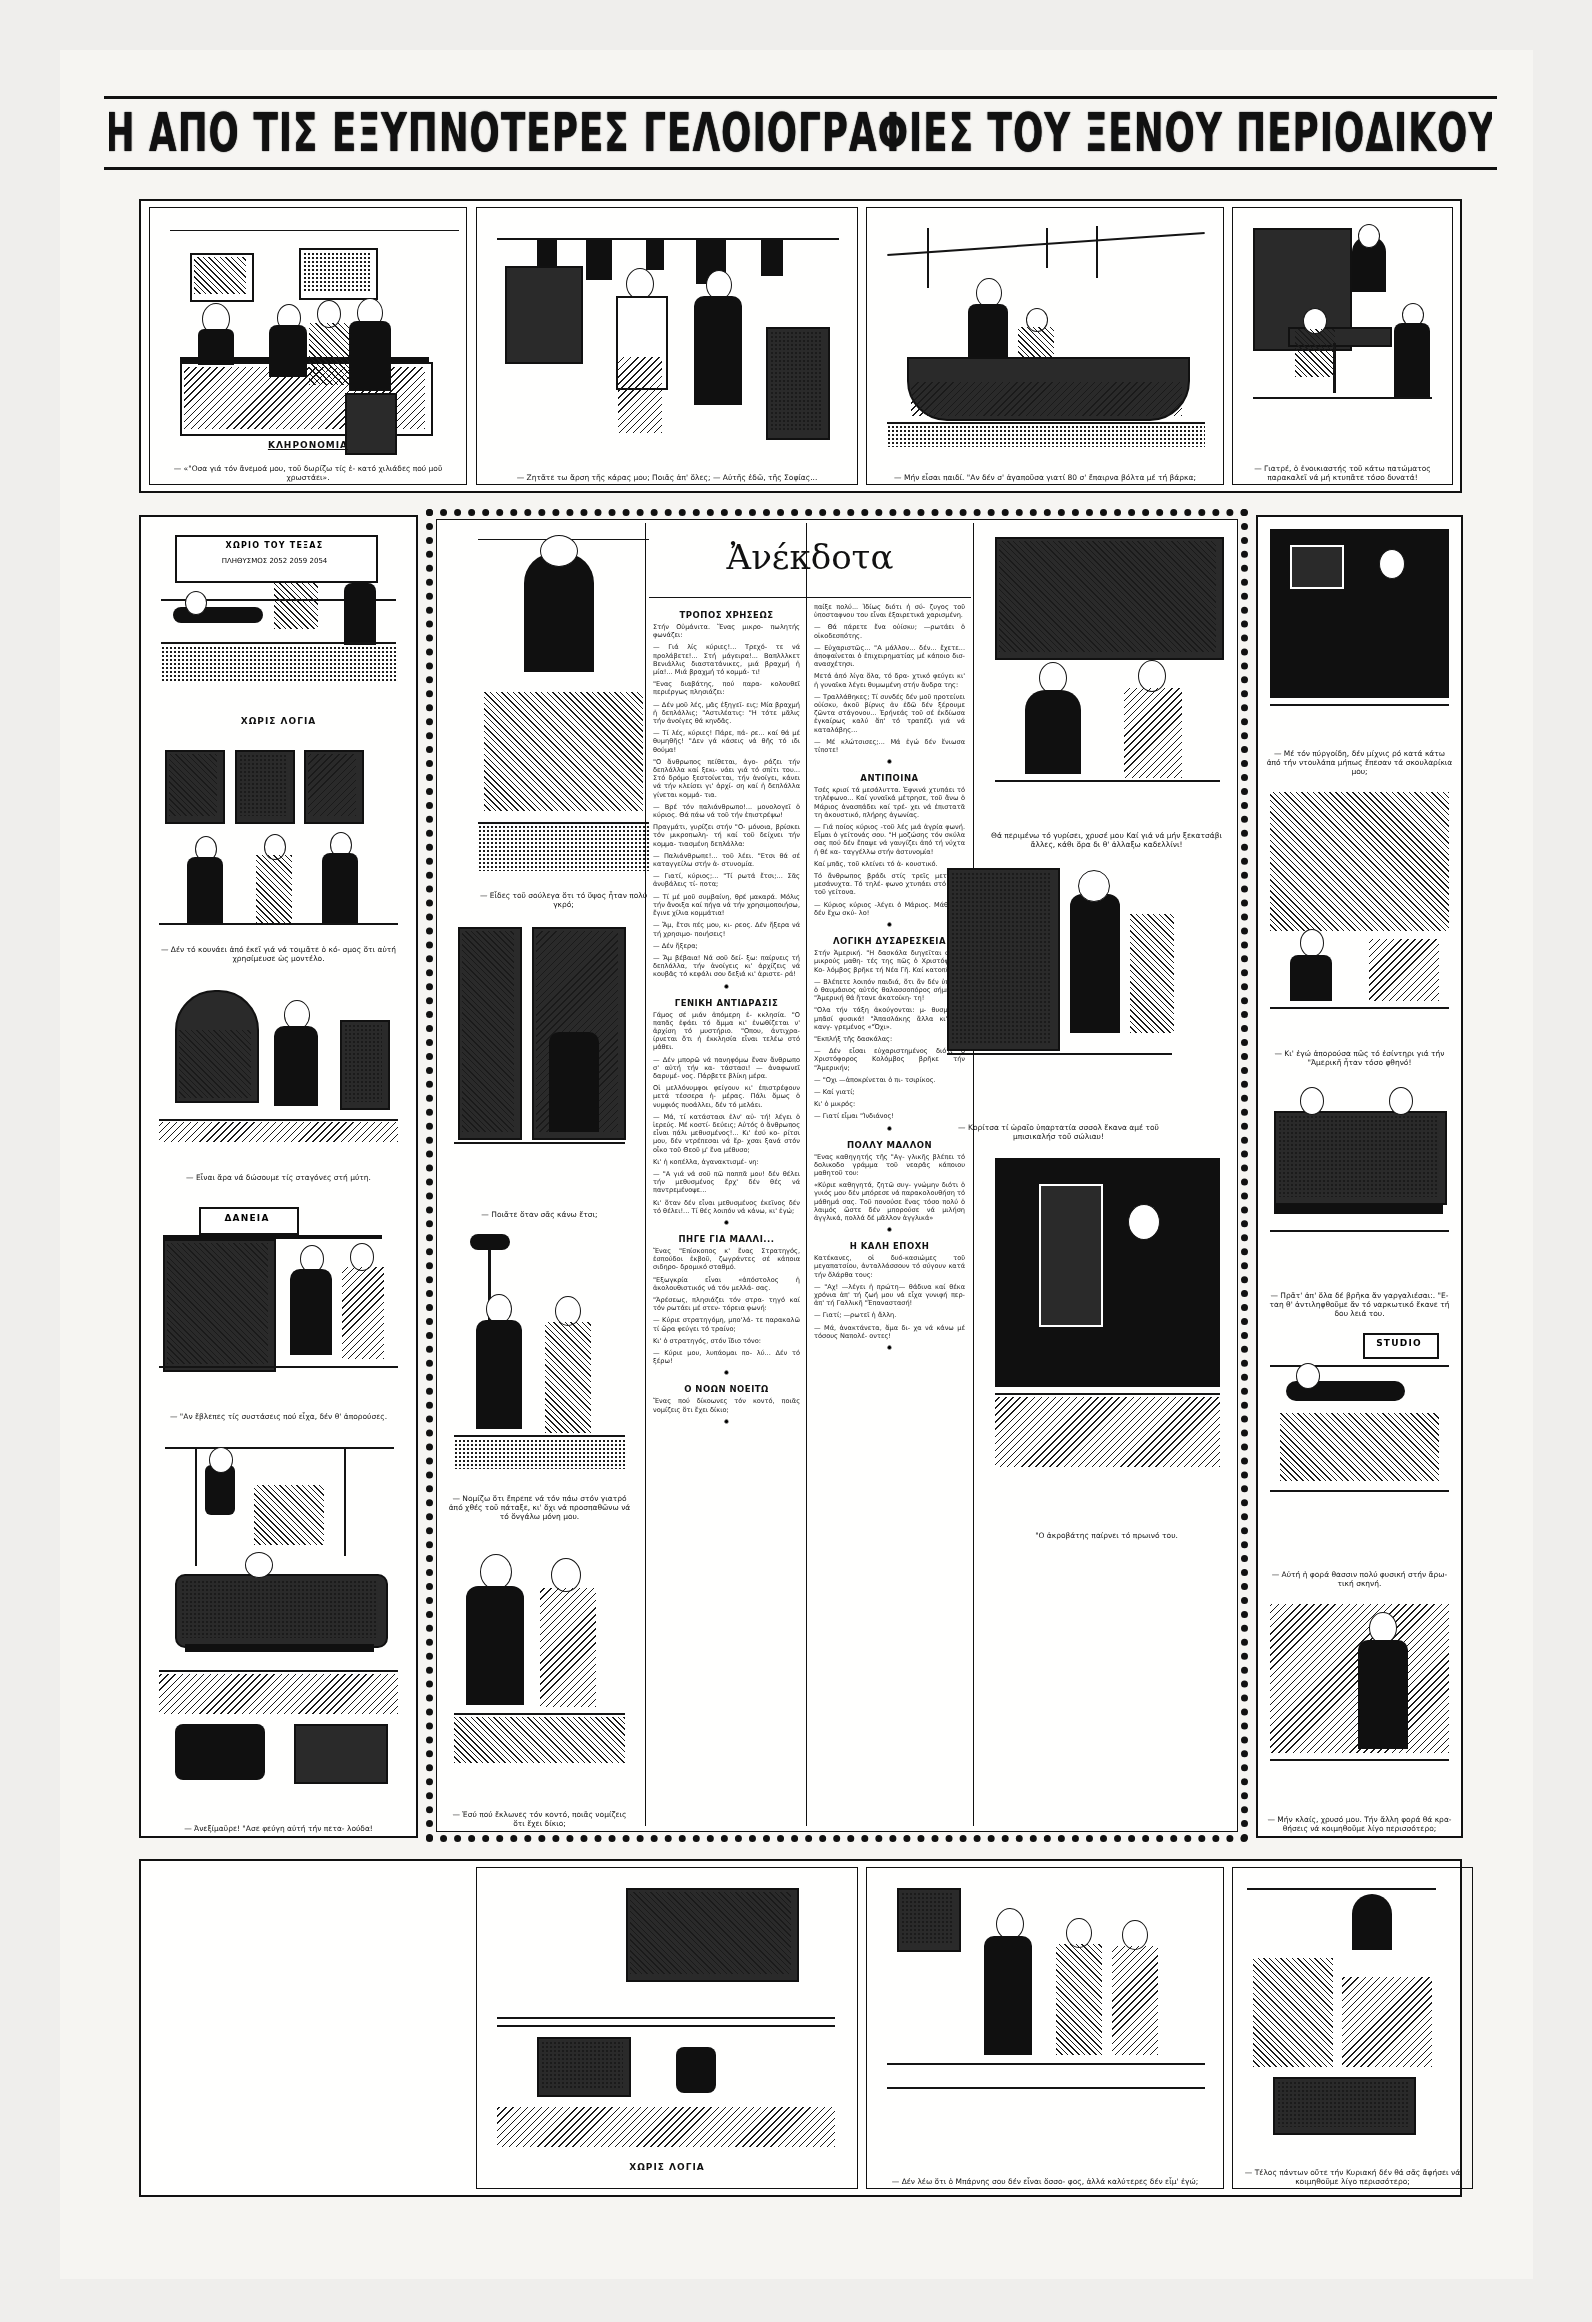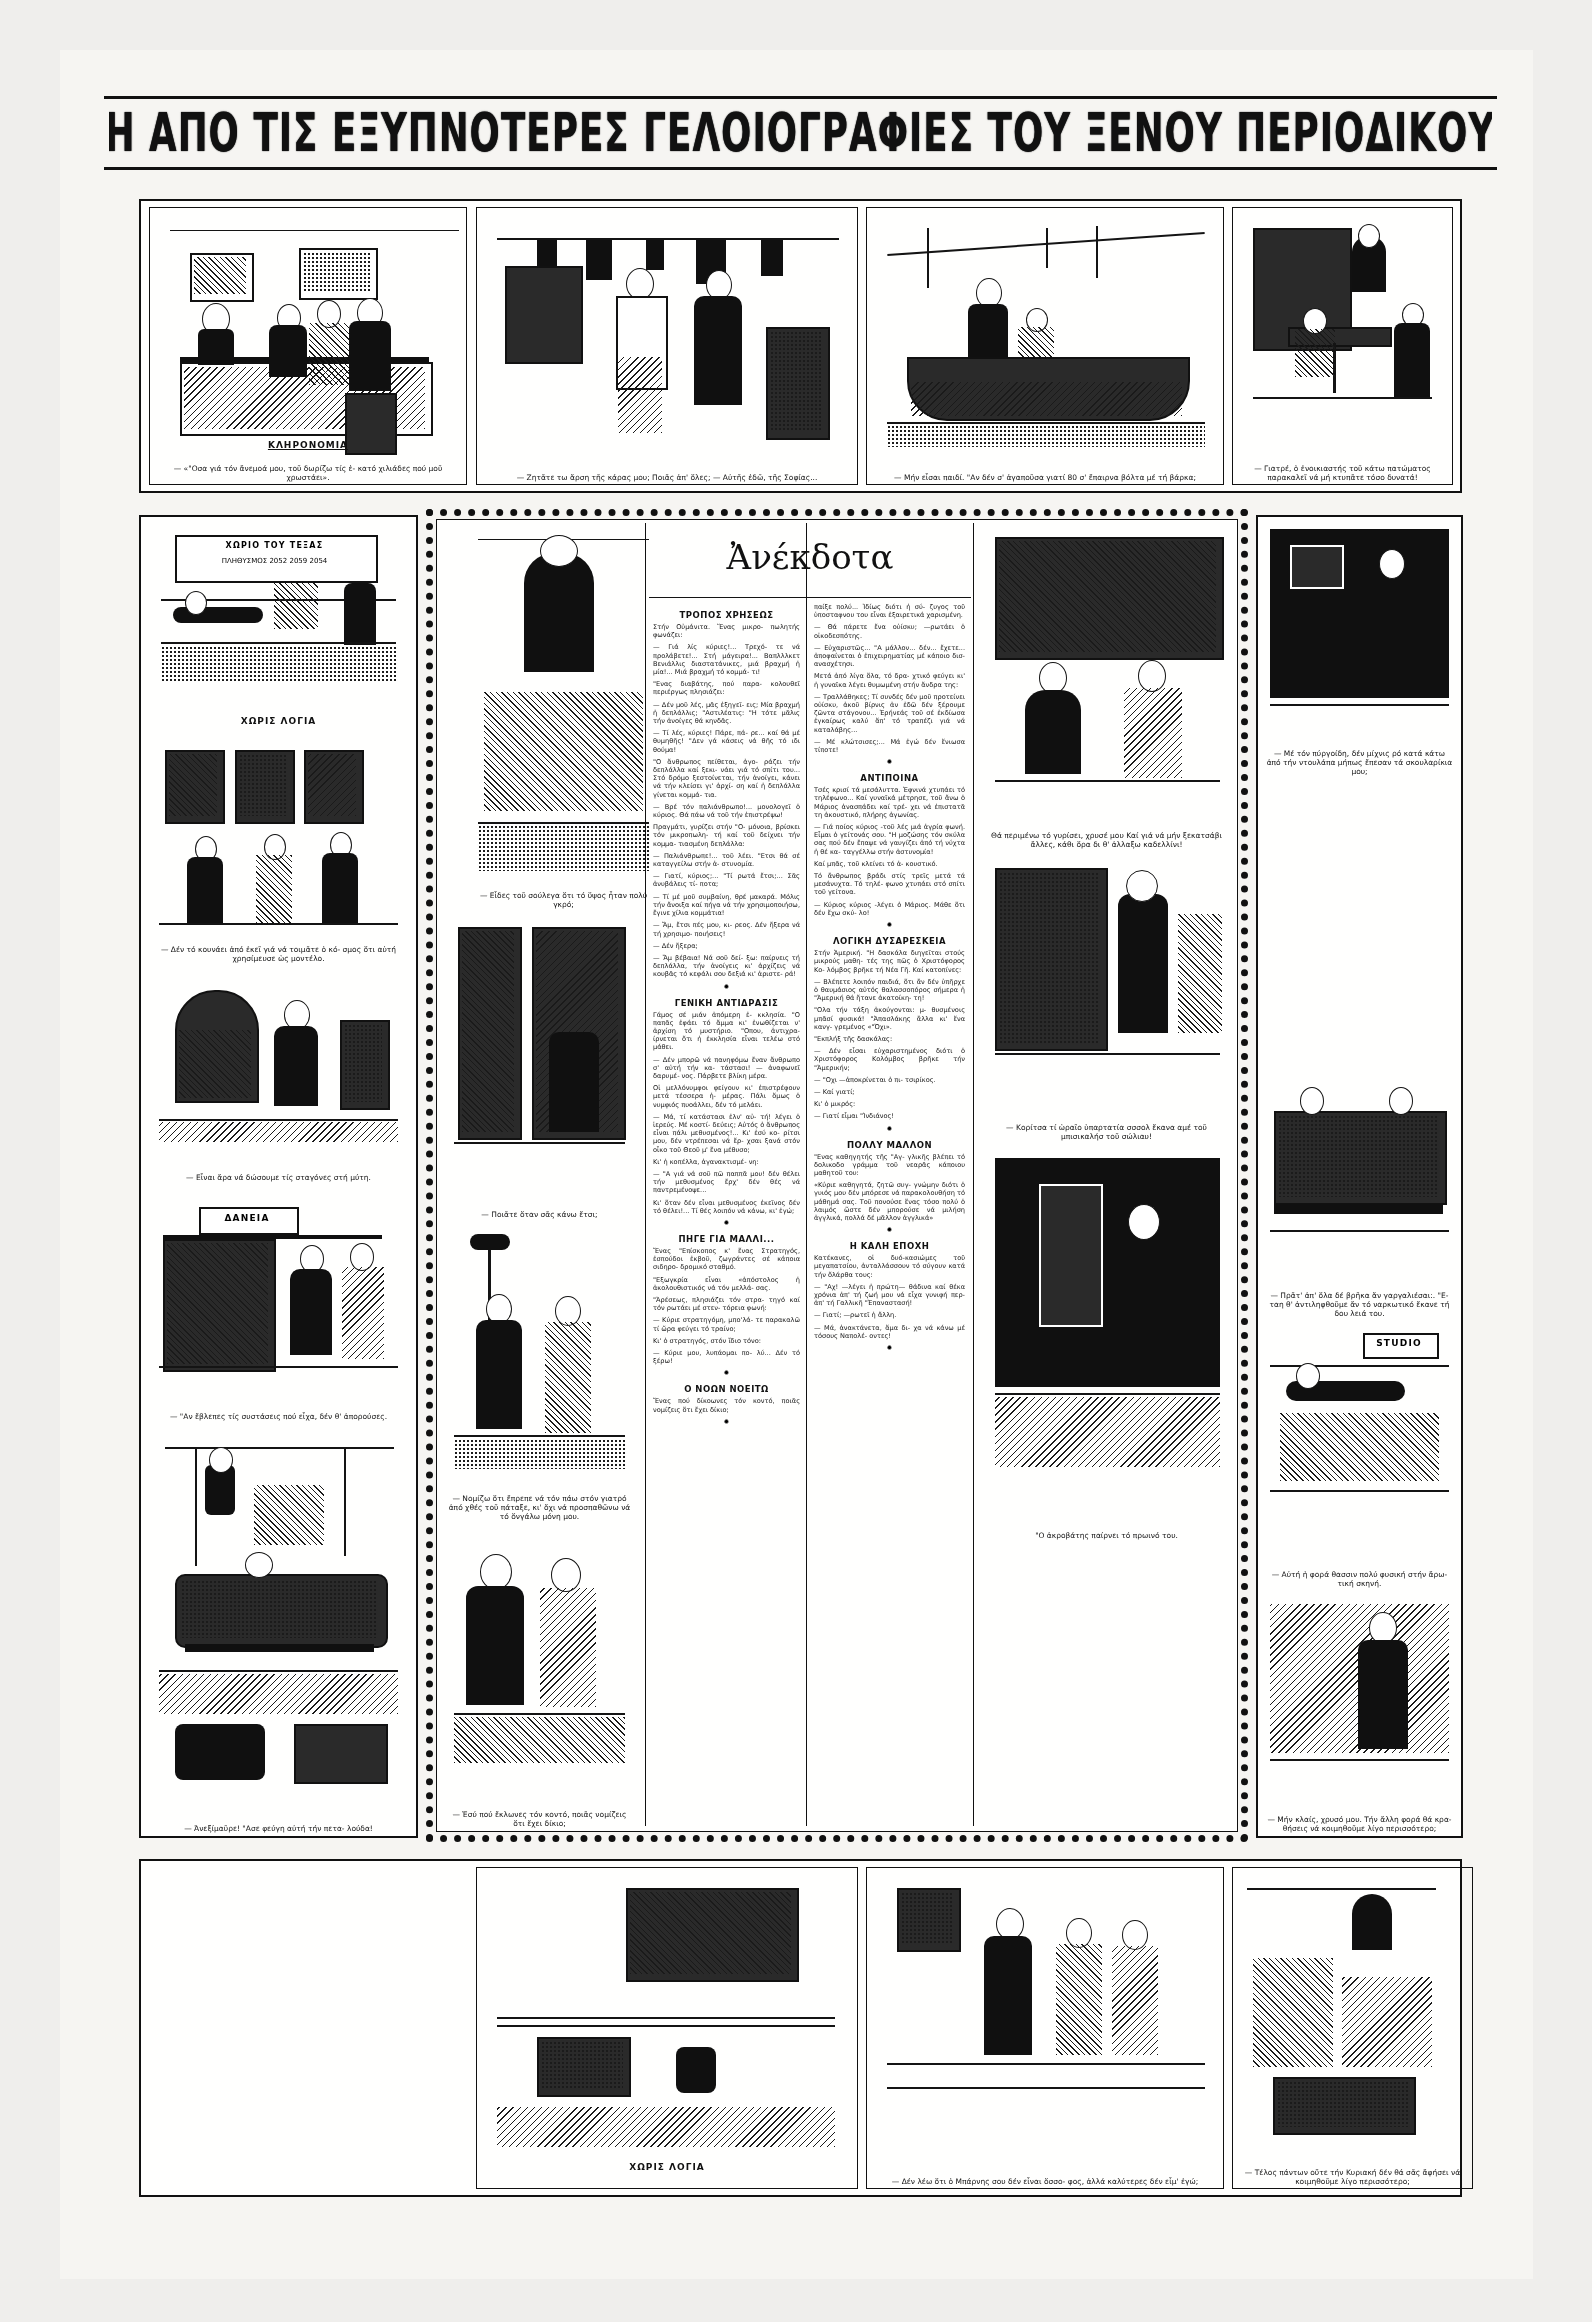--- a/index.html
+++ b/index.html
@@ -438,21 +438,21 @@
       <div class="grayfill" style="left:20px;top:18px;width:217px;height:111px;"></div>
       <div class="figline" style="left:60px;top:139px;width:26px;height:30px;background:#fff;"></div>
       <div class="darkfill" style="left:46px;top:167px;width:56px;height:84px;border-radius:20px 20px 0 0;"></div>
       <div class="figline" style="left:159px;top:137px;width:26px;height:30px;background:#fff;"></div>
       <div class="grayfill2" style="left:145px;top:165px;width:58px;height:90px;"></div>
       <div class="ink" style="left:16px;top:257px;width:225px;height:2px;"></div>
     </div>
     <div class="cap">Θά περιμένω τό γυρίσει, χρυσέ μου Καί γιά νά μήν ξεκατσάβι ἄλλες, κάθι ὅρα δι θ' ἀλλαξω καδελλίνι!</div>
   </div>
 
-  <div class="cartoon" style="left:979px;top:854px;width:255px;height:289px;text-decoration:underline;">
+  <div class="cartoon" style="left:931px;top:854px;width:255px;height:289px;text-decoration:underline;">
     <div class="art">
       <div class="inkl" style="left:16px;top:14px;width:109px;height:179px;border:2px solid #111;"></div>
       <div class="dotfill" style="left:20px;top:18px;width:101px;height:171px;"></div>
       <div class="darkfill" style="left:139px;top:40px;width:50px;height:139px;border-radius:12px 12px 0 0;"></div>
       <div class="figline" style="left:147px;top:16px;width:30px;height:30px;background:#fff;"></div>
       <div class="grayfill" style="left:199px;top:60px;width:44px;height:119px;"></div>
       <div class="ink" style="left:16px;top:199px;width:225px;height:2px;"></div>
     </div>
     <div class="cap">— Κορίτσα τί ὡραῖο ὑπαρτατία σσσολ ἔκανα αμέ τοῦ μπισικαλήσ τοῦ σώλιαυ!</div>
   </div>
@@ -474,20 +474,30 @@
   <div class="cartoon" style="left:1260px;top:519px;width:199px;height:259px;">
     <div class="art">
       <div class="darkfill" style="left:10px;top:10px;width:179px;height:169px;"></div>
       <div class="inkl" style="left:30px;top:26px;width:50px;height:40px;border:2px solid #fff;"></div>
       <div class="figline" style="left:119px;top:30px;width:24px;height:28px;background:#fff;"></div>
       <div class="ink" style="left:10px;top:185px;width:179px;height:2px;"></div>
     </div>
     <div class="cap">— Μέ τόν πύργοίδη, δέν μίχνις ρό κατά κάτω ἀπό τήν ντουλάπα μήπως ἔπεσαν τά σκουλαρίκια μου;</div>
   </div>
 
+  <div class="cartoon" style="left:1260px;top:780px;width:199px;height:289px;">
+    <div class="art">
+      <div class="grayfill" style="left:10px;top:12px;width:179px;height:139px;"></div>
+      <div class="figline" style="left:40px;top:149px;width:22px;height:26px;background:#fff;"></div>
+      <div class="darkfill" style="left:30px;top:175px;width:42px;height:46px;border-radius:8px 8px 0 0;"></div>
+      <div class="grayfill2" style="left:109px;top:159px;width:70px;height:62px;"></div>
+      <div class="ink" style="left:10px;top:227px;width:179px;height:2px;"></div>
+    </div>
+    <div class="cap">— Κι' ἐγώ ἀπορούσα πῶς τό ἐσίντηρι γιά τήν "Ἀμερικῆ ἦταν τόσο φθηνό!</div>
+  </div>
 
   <div class="cartoon" style="left:1260px;top:1071px;width:199px;height:249px;">
     <div class="art">
       <div class="inkl" style="left:14px;top:40px;width:169px;height:90px;border:2px solid #111;"></div>
       <div class="dotfill" style="left:18px;top:44px;width:161px;height:82px;"></div>
       <div class="figline" style="left:40px;top:16px;width:22px;height:26px;background:#fff;"></div>
       <div class="figline" style="left:129px;top:16px;width:22px;height:26px;background:#fff;"></div>
       <div class="darkfill" style="left:14px;top:133px;width:169px;height:10px;"></div>
       <div class="ink" style="left:10px;top:159px;width:179px;height:2px;"></div>
     </div>

